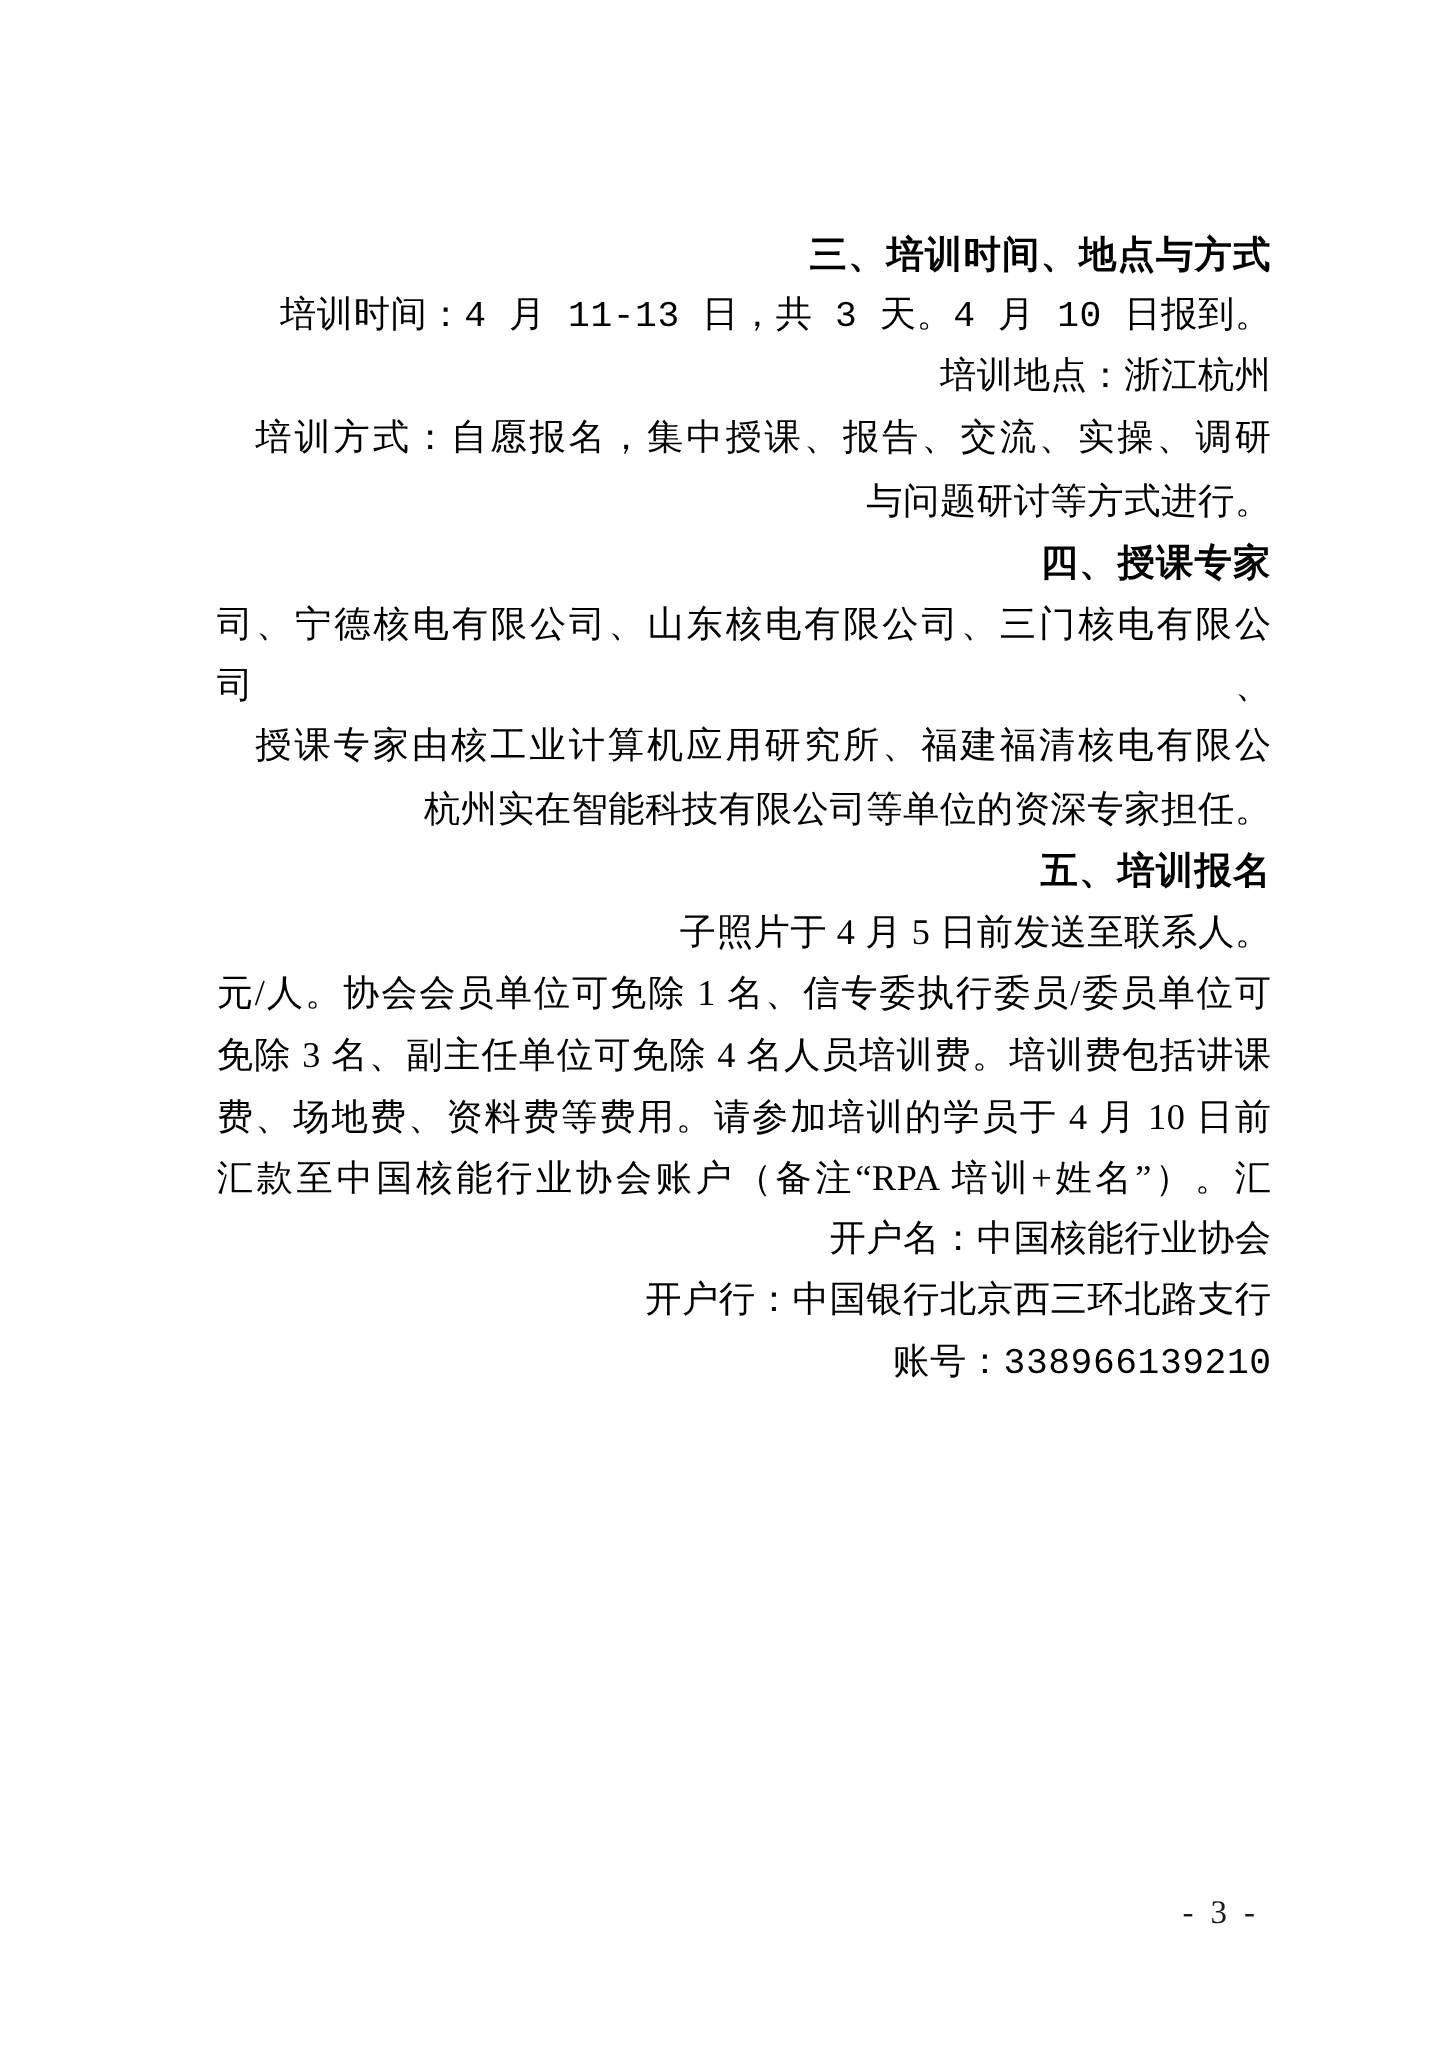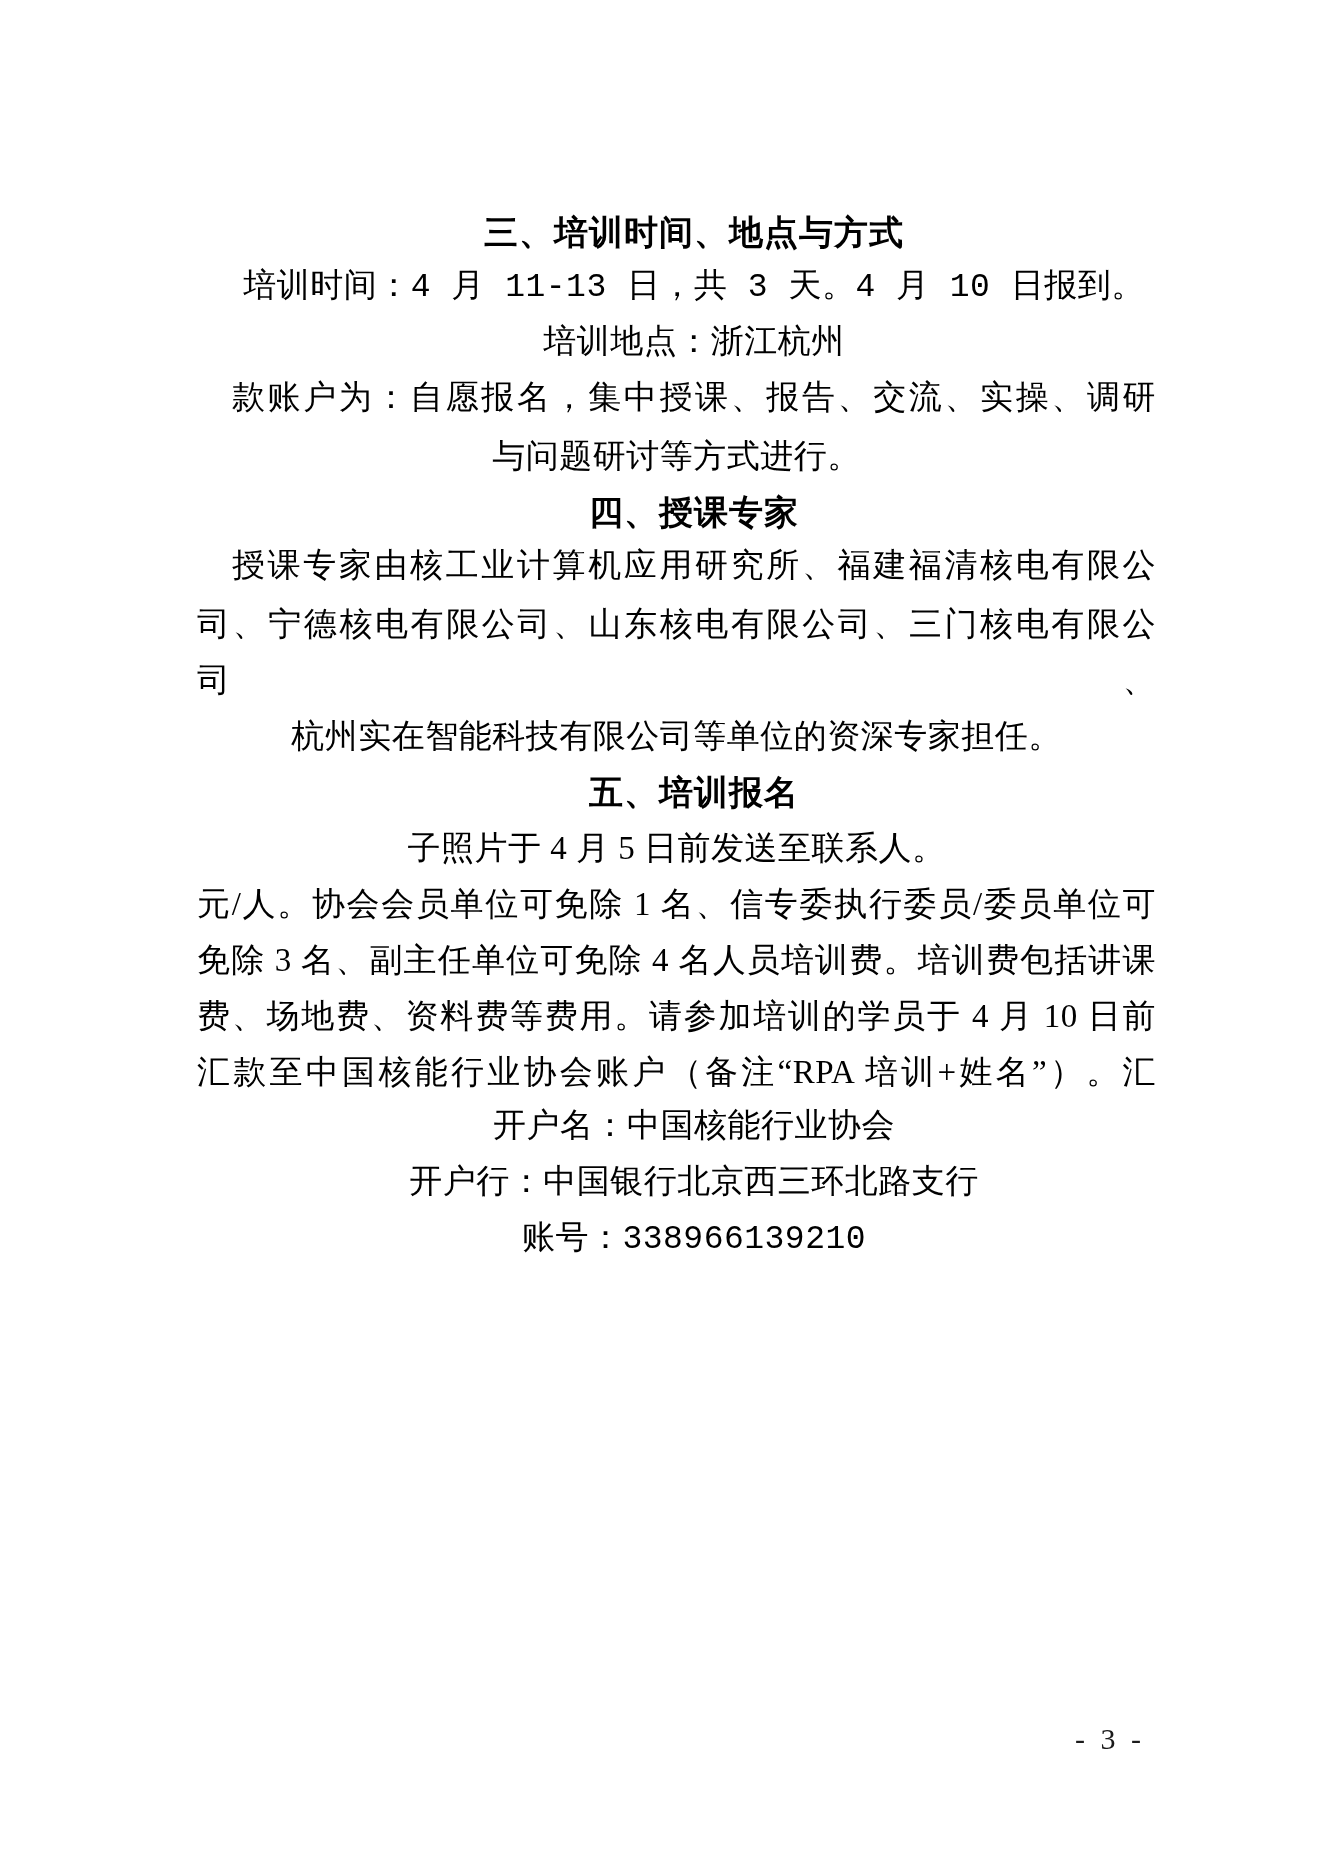--- a/index.html
+++ b/index.html
@@ -19,21 +19,21 @@
   .content {
     position: absolute;
     left: 166px;
     top: 204px;
     width: 990px;
   }
   .line {
     font-size: 33px;
     line-height: 56px;
     letter-spacing: 0.5px;
-    text-align: center;
+    text-align: right;
     overflow: visible;
   }
   
   .first {
     text-indent: 66px;
     font-family: Liberation Mono, monospace;
   }
   
   .cont {
     text-indent: 0;
@@ -65,25 +65,25 @@
   }
 </style>
 </head>
 <body>
 
 <div class="page">
   <div class="content">
     <div class="line h">三、培训时间、地点与方式</div>
     <div class="line first">培训时间：4 月 11-13 日，共 3 天。4 月 10 日报到。</div>
     <div class="line first">培训地点：浙江杭州</div>
-    <div class="line first fill">款账户为：自愿报名，集中授课、报告、交流、实操、调研</div>
+    <div class="line first fill">培训方式：自愿报名，集中授课、报告、交流、实操、调研</div>
     <div class="line cont">与问题研讨等方式进行。</div>
     <div class="line h">四、授课专家</div>
+    <div class="line cont fill">司、宁德核电有限公司、山东核电有限公司、三门核电有限公司、</div>
     <div class="line first fill">授课专家由核工业计算机应用研究所、福建福清核电有限公</div>
-    <div class="line cont fill">司、宁德核电有限公司、山东核电有限公司、三门核电有限公司、</div>
     <div class="line cont">杭州实在智能科技有限公司等单位的资深专家担任。</div>
     <div class="line h">五、培训报名</div>
     <div class="line cont">子照片于 4 月 5 日前发送至联系人。</div>
     <div class="line cont fill">元/人。协会会员单位可免除 1 名、信专委执行委员/委员单位可</div>
     <div class="line cont fill">免除 3 名、副主任单位可免除 4 名人员培训费。培训费包括讲课</div>
     <div class="line cont fill">费、场地费、资料费等费用。请参加培训的学员于 4 月 10 日前</div>
     <div class="line cont fill">汇款至中国核能行业协会账户（备注“RPA 培训+姓名”）。汇</div>
     <div class="line first">开户名：中国核能行业协会</div>
     <div class="line first">开户行：中国银行北京西三环北路支行</div>
     <div class="line first">账号：338966139210</div>

